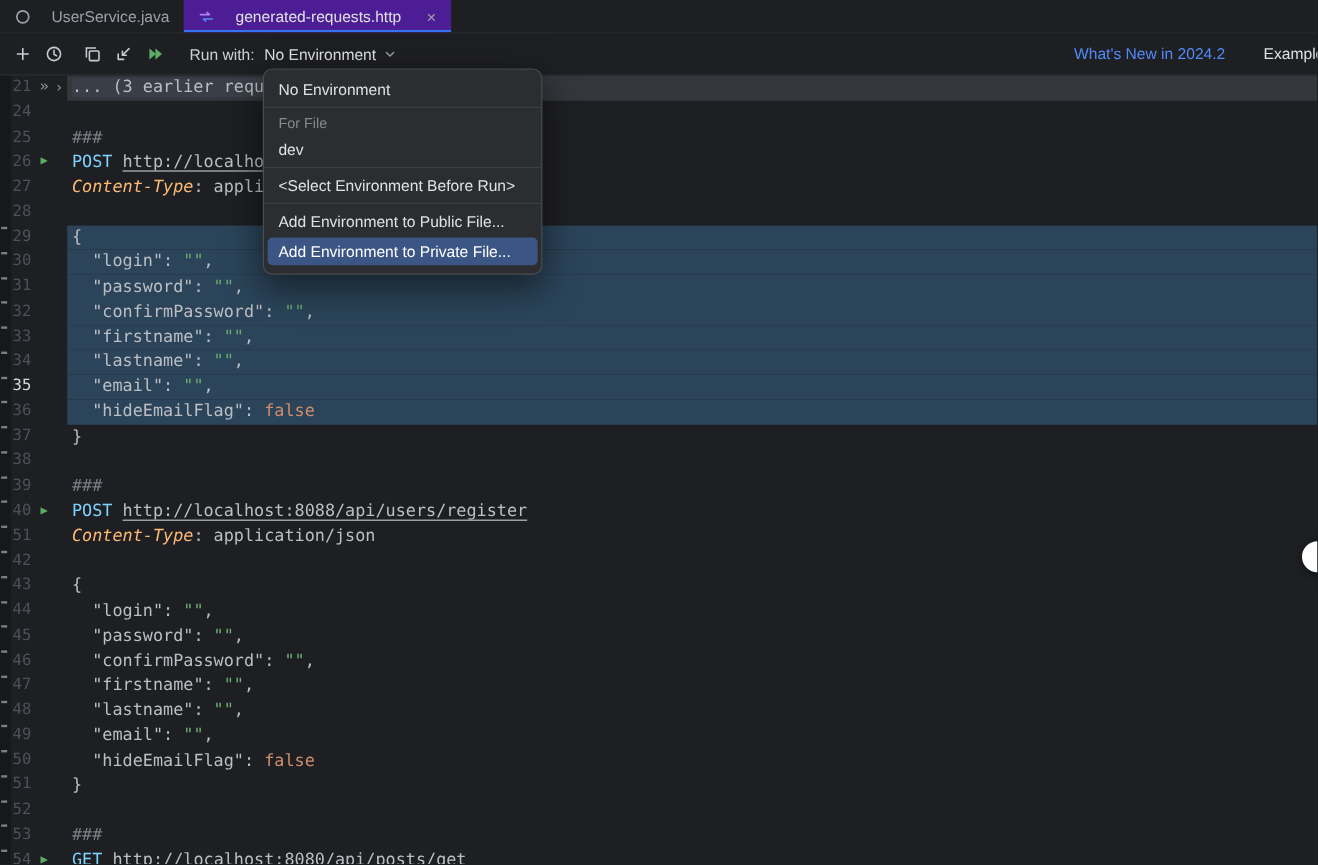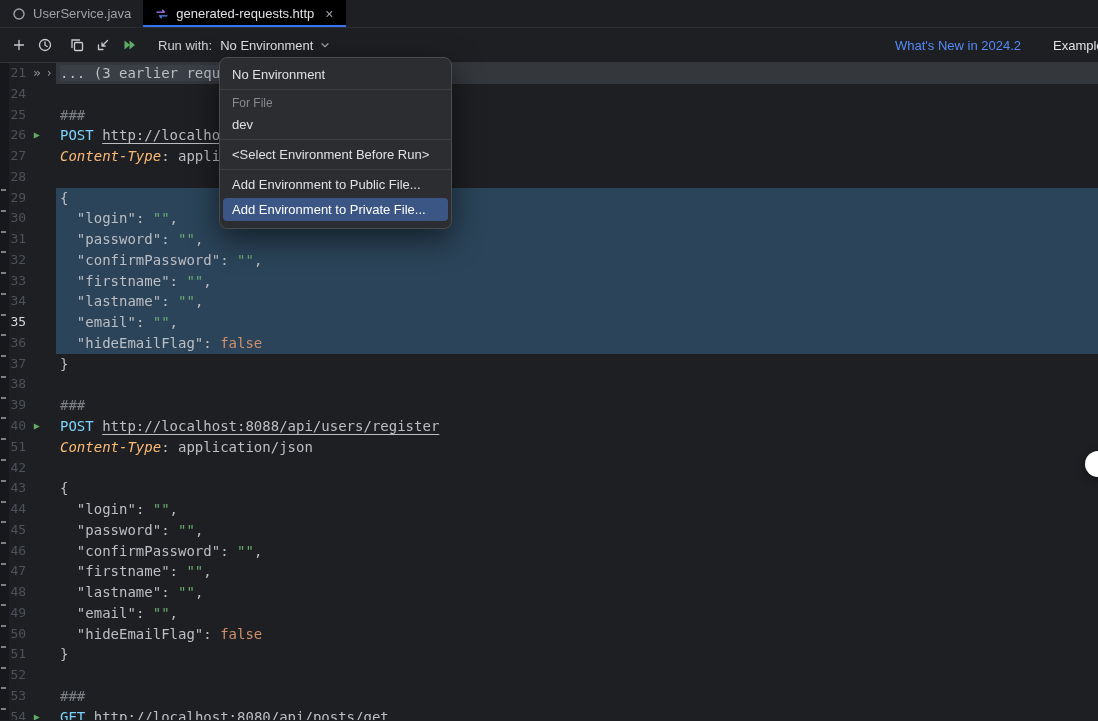--- a/index.html
+++ b/index.html
@@ -2,22 +2,22 @@
 <html><head>
 <meta charset="utf-8">
 <style>
   * { box-sizing: border-box; }
   html,body { margin:0; padding:0; background:#1e1f22; }
   body { width:1098px; height:721px; overflow:hidden; font-family:"Liberation Sans", sans-serif; }
   .app { position:relative; width:1098px; height:721px; background:#1e1f22; overflow:hidden; }
 
   
   .tabbar { height:28px; display:flex; align-items:stretch; background:#1e1f22; border-bottom:1px solid #2a2c2f; }
-  .tab { display:flex; align-items:center; gap:7px; padding:0 12px; font-size:13px; color:#9da0a8; position:relative; cursor:default; }
-  .tab.active { color:#dfe1e5; background:#000000; box-shadow: inset 0 -2px 0 #3574f0; }
+  .tab { display:flex; align-items:center; gap:17px; padding:0 12px; font-size:13px; color:#9da0a8; position:relative; cursor:default; }
+  .tab.active { color:#dfe1e5; background:#4c1d95; box-shadow: inset 0 -2px 0 #3574f0; }
   .tab .close { color:#9da0a8; font-size:14px; line-height:14px; margin-left:4px; }
   .tabicon { width:14px; height:14px; display:inline-flex; }
 
   
   .toolbar { height:35px; display:flex; align-items:center; padding:0 6px; border-bottom:1px solid #313438; position:relative; background:#1e1f22; }
   .tbtn { width:26px; height:26px; display:flex; align-items:center; justify-content:center; border-radius:4px; }
   .tbtn.grp { margin-left:6px; }
   .runwith { margin-left:16px; font-size:13px; color:#ced0d6; }
   .combo { margin-left:2px; display:flex; align-items:center; gap:6px; color:#dfe1e5; font-size:13px; padding:3px 6px; border-radius:4px; }
   .whatsnew { position:absolute; left:895px; top:50%; transform:translateY(-50%); color:#548af7; font-size:13px; white-space:nowrap; }

